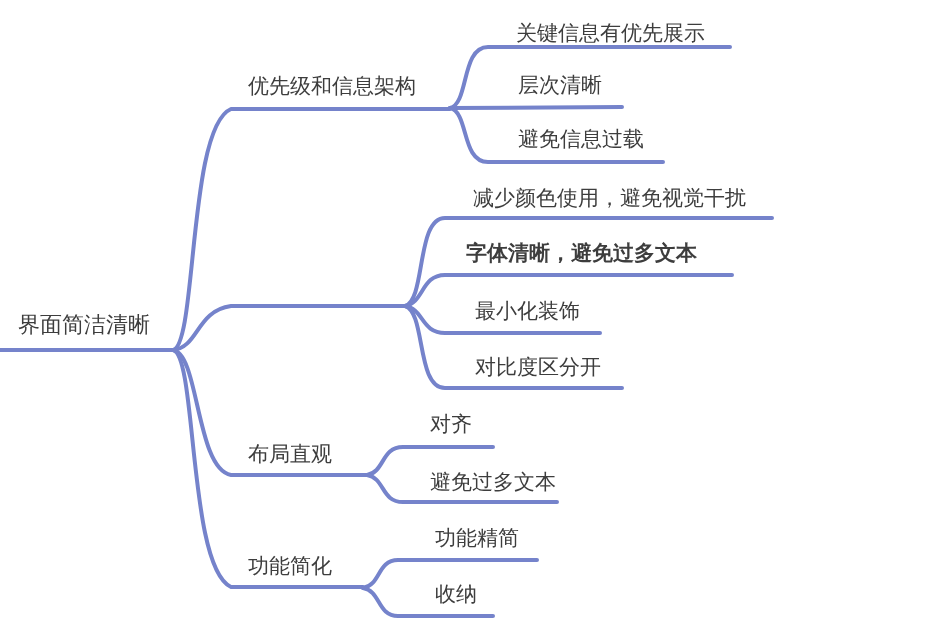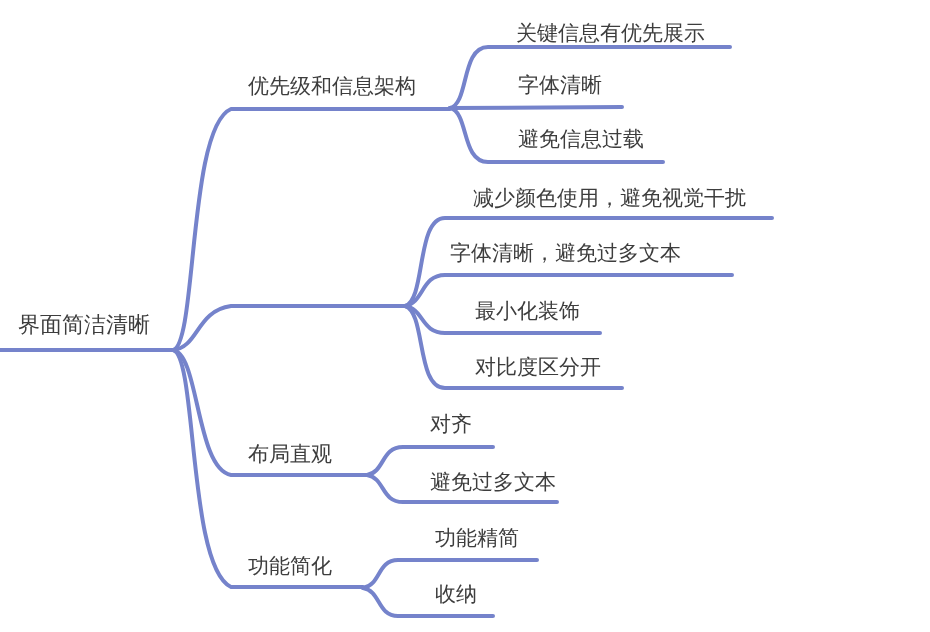--- a/index.html
+++ b/index.html
@@ -37,21 +37,21 @@
   }
   .root-label   { left: 18px;  top: 312px; font-size: 22px; }
   .b1-label     { left: 248px; top: 73px; }
   .b2-label     { left: 247px; top: 271px; }
   .b3-label     { left: 248px; top: 441px; }
   .b4-label     { left: 248px; top: 553px; }
   .l1a-label    { left: 516px; top: 20px; }
   .l1b-label    { left: 518px; top: 72px; }
   .l1c-label    { left: 518px; top: 126px; }
   .l2a-label    { left: 473px; top: 185px; }
-  .l2b-label    { left: 450px; top: 240px; }
+  .l2b-label    { left: 466px; top: 240px; font-weight: bold; }
   .l2c-label    { left: 475px; top: 298px; }
   .l2d-label    { left: 475px; top: 354px; }
   .l3a-label    { left: 430px; top: 411px; }
   .l3b-label    { left: 430px; top: 469px; }
   .l4a-label    { left: 435px; top: 525px; }
   .l4b-label    { left: 435px; top: 581px; }
 </style>
 </head>
 <body>
 
@@ -79,21 +79,21 @@
     <path d="M 367 475 C 385 478 381 502 403 502 H 557"></path>
 
     <path d="M 363 588 C 381 585 377 560 398 560 H 537"></path>
     <path d="M 363 588 C 381 591 377 616 398 616 H 493"></path>
   </svg>
 
   <div class="label b1-label">优先级和信息架构</div>
 
   <div class="label root-label">界面简洁清晰</div>
   <div class="label l1a-label">关键信息有优先展示</div>
-  <div class="label l1b-label">字体清晰</div>
+  <div class="label l1b-label">层次清晰</div>
   <div class="label l1c-label">避免信息过载</div>
 
   <div class="label l2a-label">减少颜色使用，避免视觉干扰</div>
   <div class="label l2b-label">字体清晰，避免过多文本</div>
   <div class="label l2c-label">最小化装饰</div>
   <div class="label l2d-label">对比度区分开</div>
 
   <div class="label b3-label">布局直观</div>
   <div class="label l3a-label">对齐</div>
   <div class="label l3b-label">避免过多文本</div>

